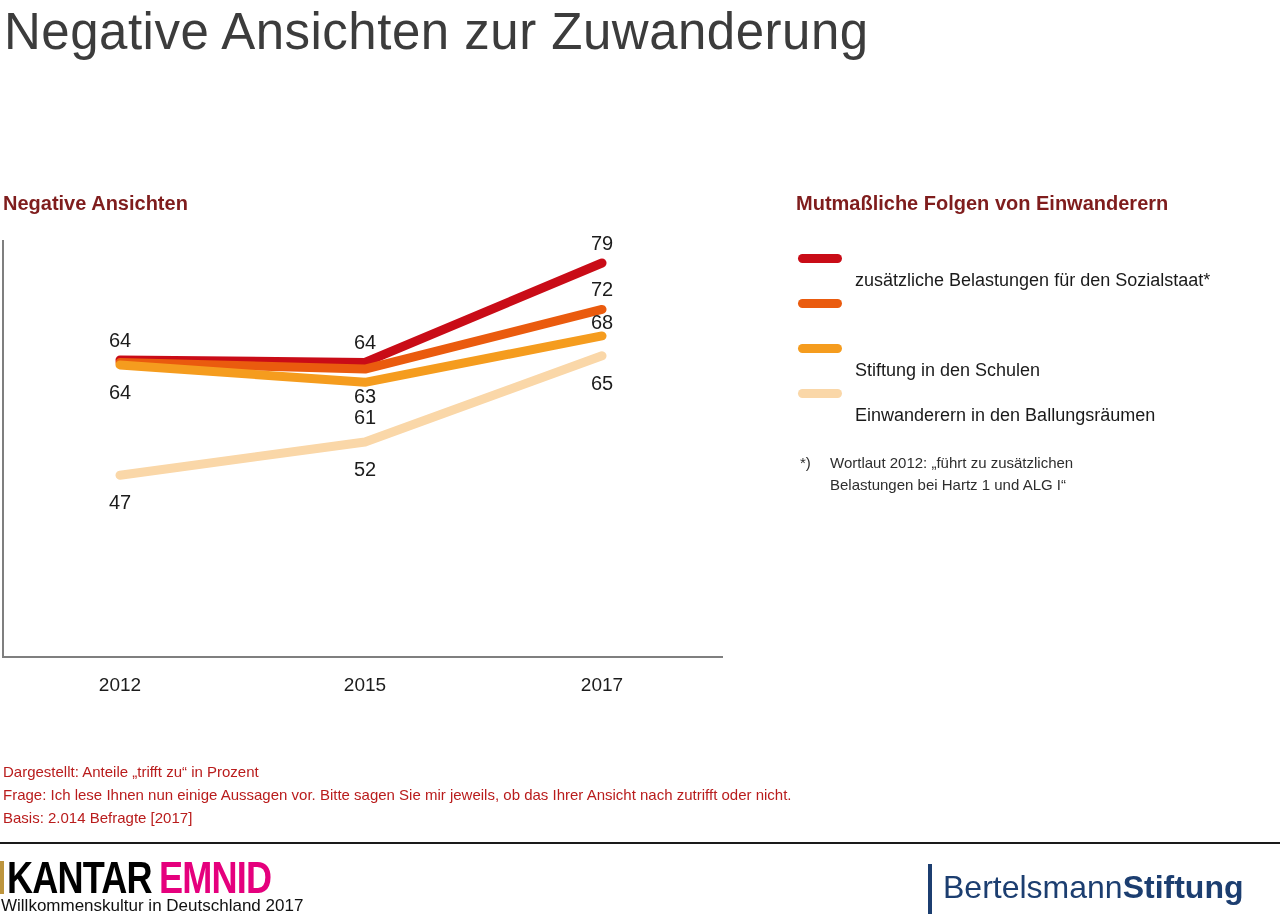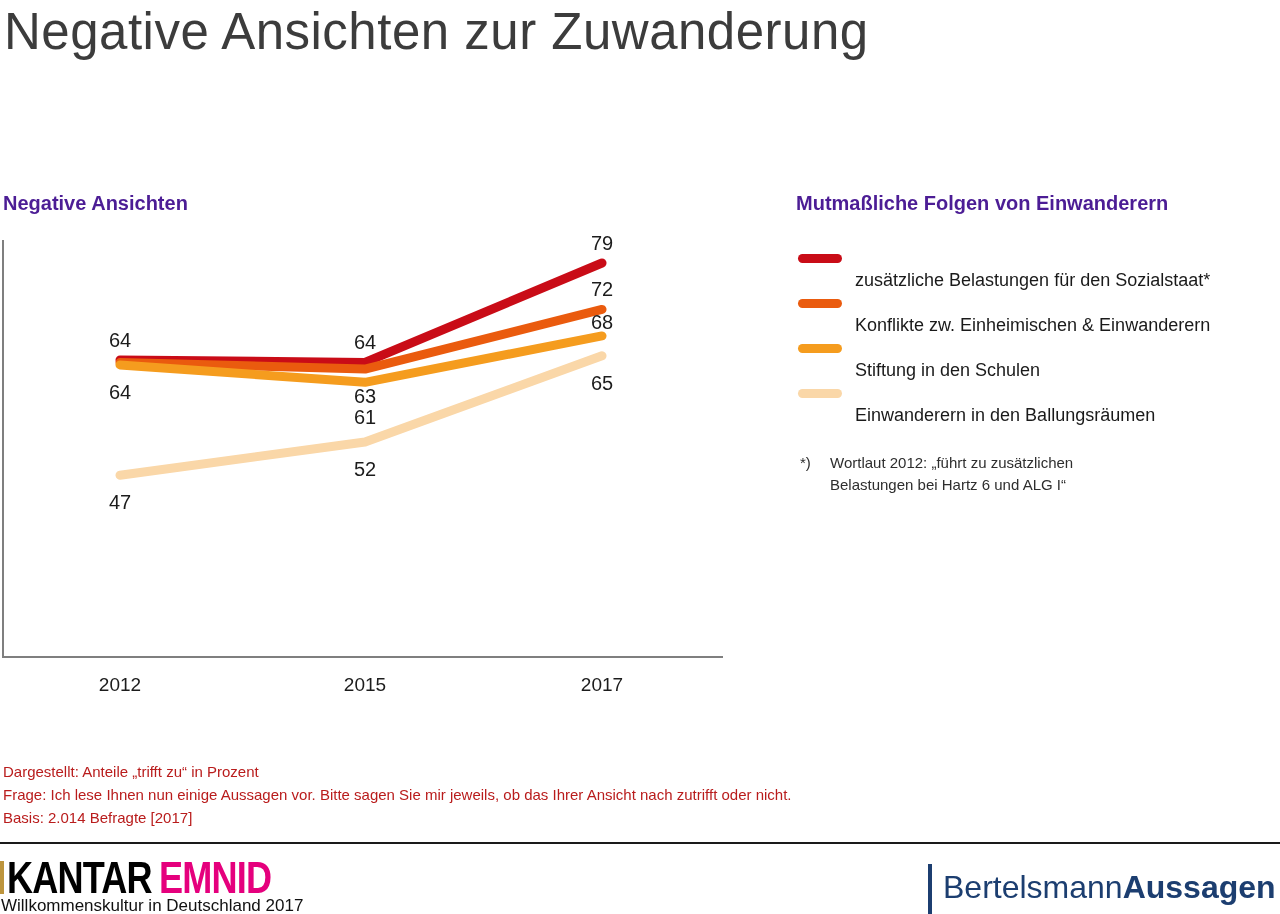--- a/index.html
+++ b/index.html
@@ -10,21 +10,21 @@
     font-family: "Liberation Sans", sans-serif;
     color: #1c1c1c;
   }
   .page-title {
     position: absolute; left: 4px; top: 2px;
     font-size: 51px; font-weight: 400; letter-spacing: 0.5px;
     color: #3c3c3c;
   }
   .section-heading {
     position: absolute; top: 192px;
-    font-size: 20px; font-weight: 700; color: #4c1d95;
+    font-size: 20px; font-weight: 700; color: #7f1d1d;
   }
   #left-heading { left: 3px; }
   #right-heading { left: 796px; }
 
   #chart-svg {
     position: absolute; left: 0; top: 0;
     width: 760px; height: 740px;
   }
 
   .legend {
@@ -113,50 +113,49 @@
 
 <h2 class="section-heading" id="right-heading">Mutmaßliche Folgen von Einwanderern</h2>
 
 <div class="legend">
   <div class="legend-row">
     <span class="legend-marker" style="background: rgb(201, 12, 23);"></span>
     <span class="legend-label">zusätzliche Belastungen für den Sozialstaat*</span>
   </div>
   <div class="legend-row">
     <span class="legend-marker" style="background: rgb(234, 91, 14);"></span>
-    <span class="legend-label">Konflikte zw. Einheimischen &amp; Einwanderern</span>
   </div>
   <div class="legend-row">
     <span class="legend-marker" style="background: rgb(245, 156, 30);"></span>
     <span class="legend-label">Stiftung in den Schulen</span>
   </div>
   <div class="legend-row">
     <span class="legend-marker" style="background: rgb(250, 215, 168);"></span>
     <span class="legend-label">Einwanderern in den Ballungsräumen</span>
   </div>
 </div>
 
 <div class="footnote">
   <span class="footnote-marker">*)</span>
   <span>
     <span>Wortlaut 2012: „führt zu zusätzlichen</span><br>
-    <span>Belastungen bei Hartz 6 und ALG I“</span>
+    <span>Belastungen bei Hartz 1 und ALG I“</span>
   </span>
 </div>
 
 <div class="notes">
   <div>Dargestellt: Anteile „trifft zu“ in Prozent</div>
   <div>Frage: Ich lese Ihnen nun einige Aussagen vor. Bitte sagen Sie mir jeweils, ob das Ihrer Ansicht nach zutrifft oder nicht.</div>
   <div>Basis: 2.014 Befragte [2017]</div>
 </div>
 
 <div class="footer-rule"></div>
 
 <div class="kantar-gold-bar"></div>
 <div class="kantar-row">
   <span class="kantar-black">KANTAR</span><span class="emnid-magenta">EMNID</span>
 </div>
 <div class="kantar-sub">Willkommenskultur in Deutschland 2017</div>
 
 <div class="bertelsmann-bar"></div>
 <div class="bertelsmann-row">
-  <span class="bertelsmann-regular">Bertelsmann</span><span class="stiftung-bold">Aussagen</span>
+  <span class="bertelsmann-regular">Bertelsmann</span><span class="stiftung-bold">Stiftung</span>
 </div>
 
 </body></html>

